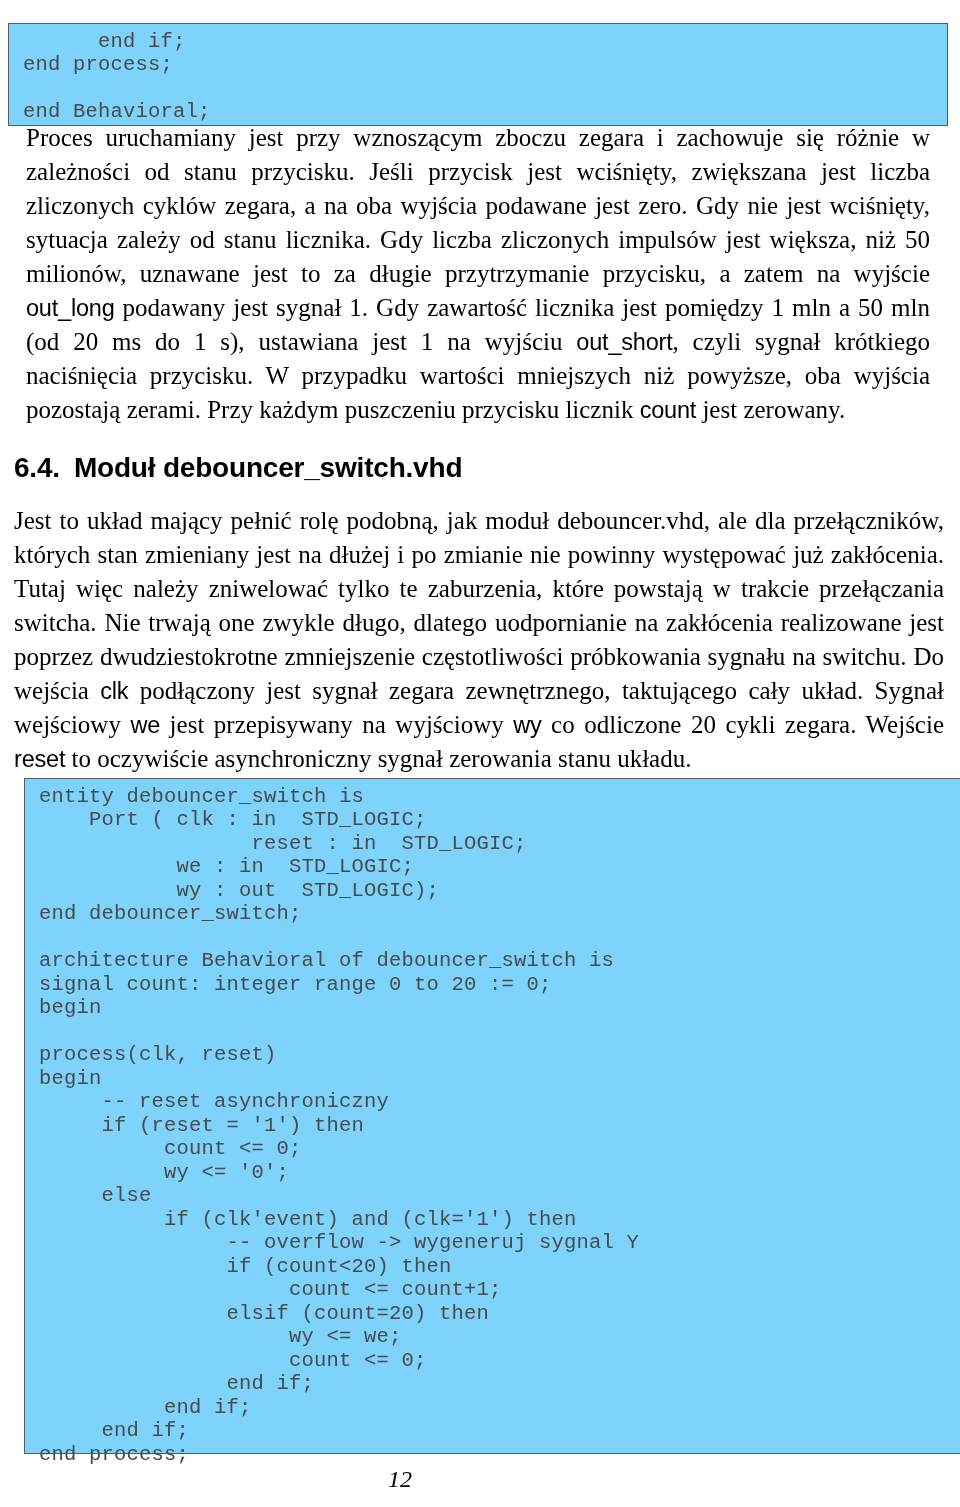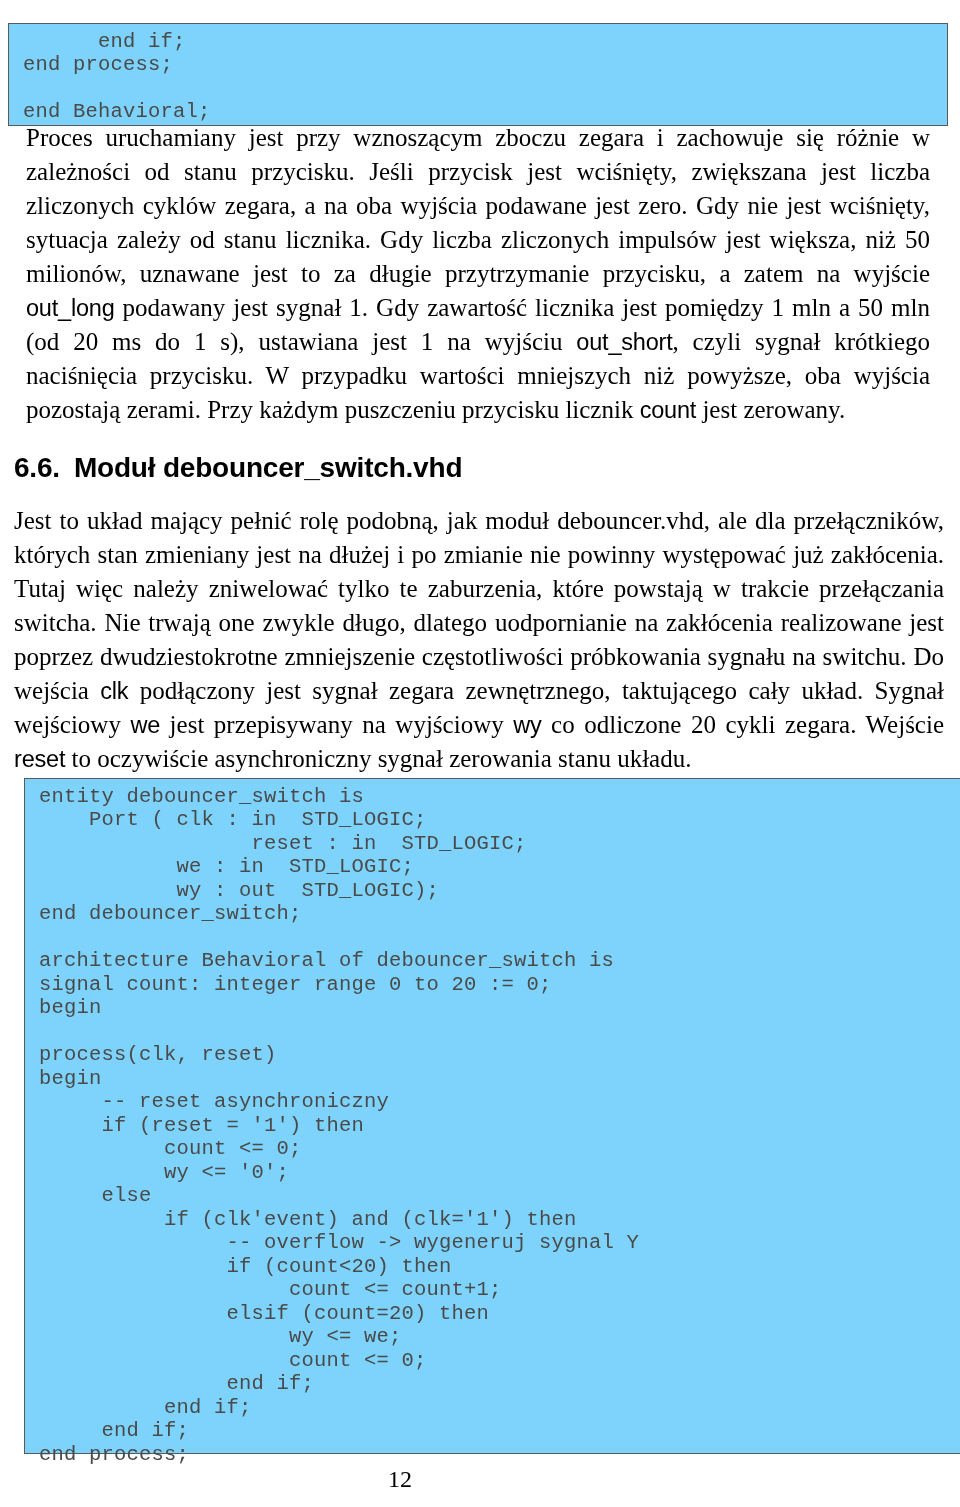--- a/index.html
+++ b/index.html
@@ -101,36 +101,37 @@
   
   .footer {
     position: absolute;
     left: 0;
     top: 1466px;
     width: 800px;
     text-align: center;
     font-family: "Liberation Serif", "DejaVu Serif", serif;
     font-size: 24px;
     color: #000000;
+    font-style: italic;
   }
 </style>
 </head>
 <body>
 
 <div class="page">
 
   <pre class="code-block top">      end if;
 end process;
 
 end Behavioral;</pre>
 
   <div class="para para1">Proces uruchamiany jest przy wznoszącym zboczu zegara i zachowuje się różnie w zależności od stanu przycisku. Jeśli przycisk jest wciśnięty, zwiększana jest liczba zliczonych cyklów zegara, a na oba wyjścia podawane jest zero. Gdy nie jest wciśnięty, sytuacja zależy od stanu licznika. Gdy liczba zliczonych impulsów jest większa, niż 50 milionów, uznawane jest to za długie przytrzymanie przycisku, a zatem na wyjście <code class="mono-inline">out_long</code> podawany jest sygnał 1. Gdy zawartość licznika jest pomiędzy 1 mln a 50 mln (od 20 ms do 1 s), ustawiana jest 1 na wyjściu <code class="mono-inline">out_short</code>, czyli sygnał krótkiego naciśnięcia przycisku. W przypadku wartości mniejszych niż powyższe, oba wyjścia pozostają zerami. Przy każdym puszczeniu przycisku licznik <code class="mono-inline">count</code> jest zerowany.</div>
 
   <h2 class="heading">
-    <span class="num">6.6.</span><span>Moduł debouncer_switch.vhd</span>
+    <span class="num">6.4.</span><span>Moduł debouncer_switch.vhd</span>
   </h2>
 
   <div class="para para2">Jest to układ mający pełnić rolę podobną, jak moduł debouncer.vhd, ale dla przełączników, których stan zmieniany jest na dłużej i po zmianie nie powinny występować już zakłócenia. Tutaj więc należy zniwelować tylko te zaburzenia, które powstają w trakcie przełączania switcha. Nie trwają one zwykle długo, dlatego uodpornianie na zakłócenia realizowane jest poprzez dwudziestokrotne zmniejszenie częstotliwości próbkowania sygnału na switchu. Do wejścia <code class="mono-inline">clk</code> podłączony jest sygnał zegara zewnętrznego, taktującego cały układ. Sygnał wejściowy <code class="mono-inline">we</code> jest przepisywany na wyjściowy <code class="mono-inline">wy</code> co odliczone 20 cykli zegara. Wejście <code class="mono-inline">reset</code> to oczywiście asynchroniczny sygnał zerowania stanu układu.</div>
 
   <pre class="code-block bottom">entity debouncer_switch is
     Port ( clk : in  STD_LOGIC;
                  reset : in  STD_LOGIC;
            we : in  STD_LOGIC;
            wy : out  STD_LOGIC);
 end debouncer_switch;

